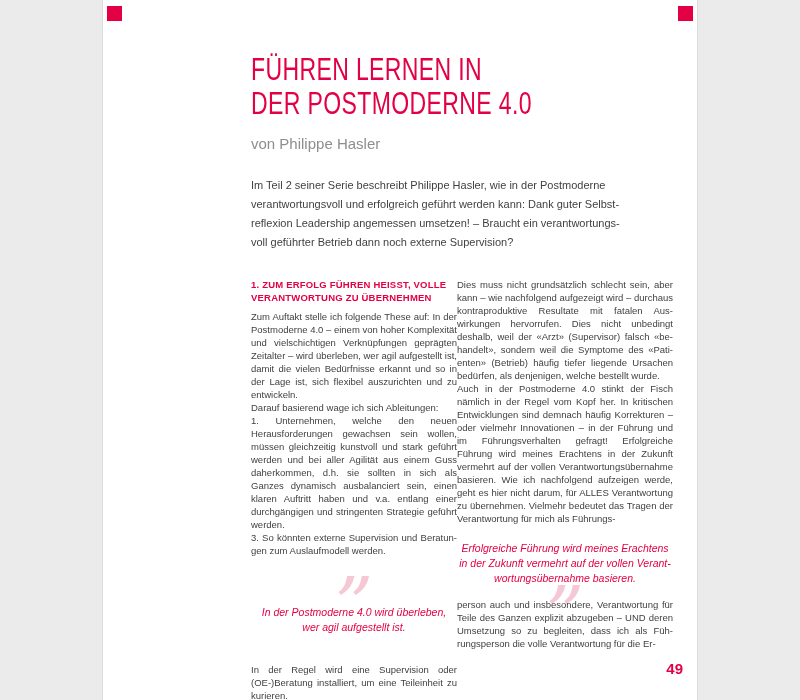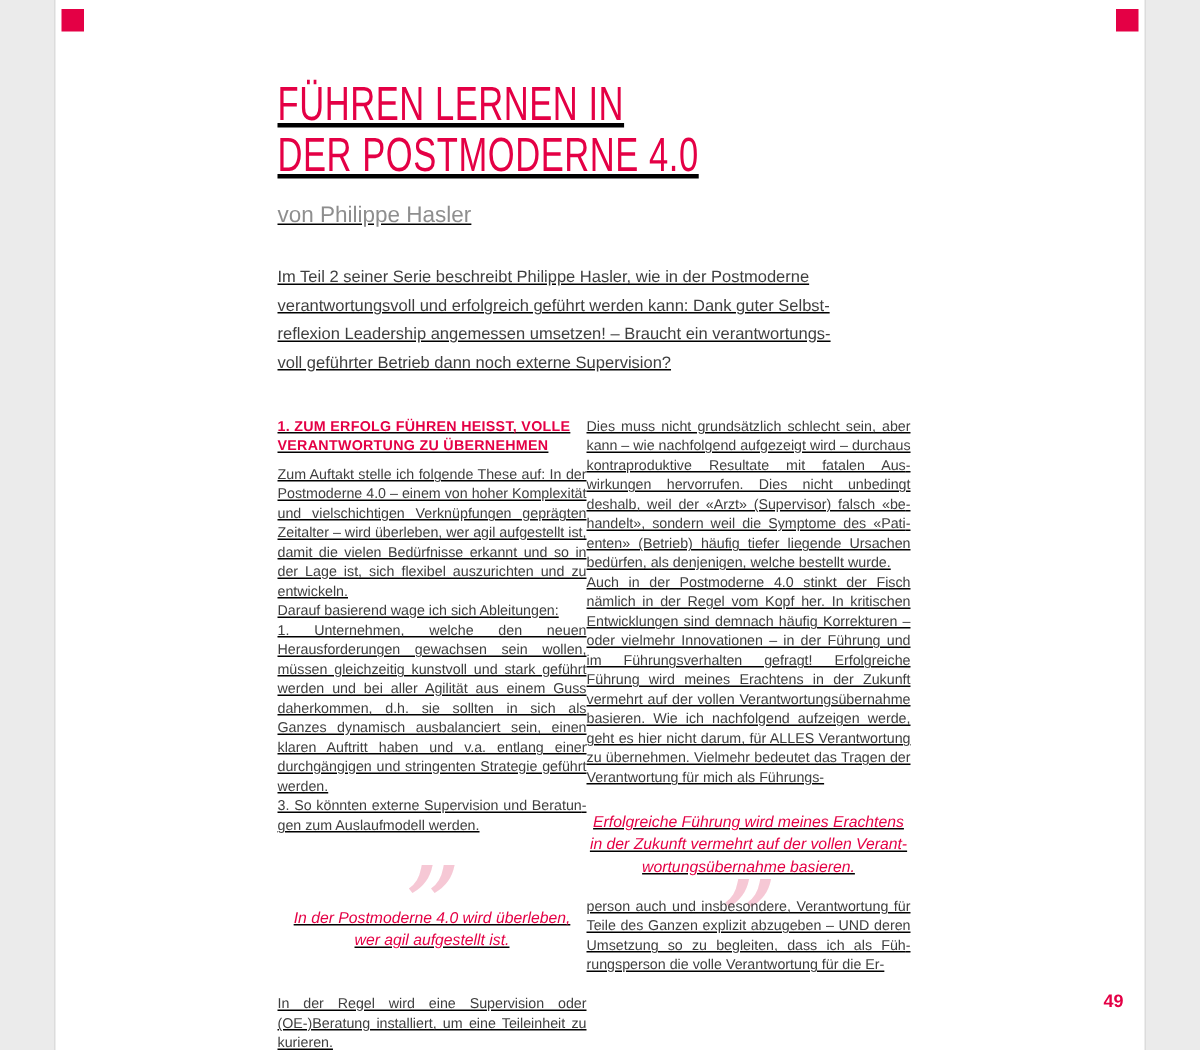--- a/index.html
+++ b/index.html
@@ -6,27 +6,26 @@
   * { margin:0; padding:0; box-sizing:border-box; }
   html, body { width:800px; height:700px; }
   body {
     background: var(--canvas, #ebebeb);
     font-family: "Liberation Sans", sans-serif;
     overflow: hidden;
     -webkit-font-smoothing: antialiased;
   }
   .page {
     position: relative;
-    width: 728px; height: 700px;
+    width: 596px; height: 700px;
     margin: 0 auto;
     background: var(--page-bg, #ffffff);
     border-left: 1px solid var(--border, #dcdcdc);
     border-right: 1px solid var(--border, #dcdcdc);
     overflow: hidden;
-    text-decoration: underline;
   }
   .corner-mark {
     position: absolute; top: 6px;
     width: 15px; height: 15px;
     background: var(--accent, #e40045);
   }
   .corner-mark.left  { left: 4px; }
   .corner-mark.right { right: 4px; }
 
   .content { padding: 52px 0 0 148px; width: 588px; }
@@ -107,21 +106,21 @@
   }
   .pq-right { margin: 16px 0 12px; text-align: center; }
 
   .quote-behind { position: relative; margin-top: 10px; }
   .quote-behind .marks { top: -12px; }
   .quote-behind .body-p { position: relative; z-index: 1; }
 
   .page-number {
     position: absolute;
     top: 660px; right: 14px;
-    font-size: 12px;
+    font-size: 15px;
     font-weight: 700;
     color: var(--accent, #e40045);
   }
 </style>
 </head>
 <body>
 
 <div class="page">
 
   <div class="corner-mark left"></div>

